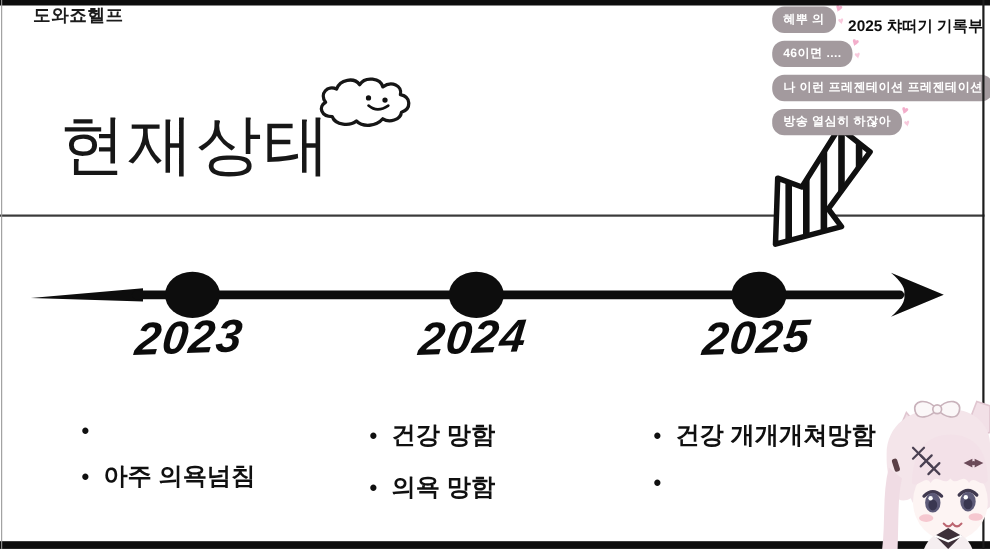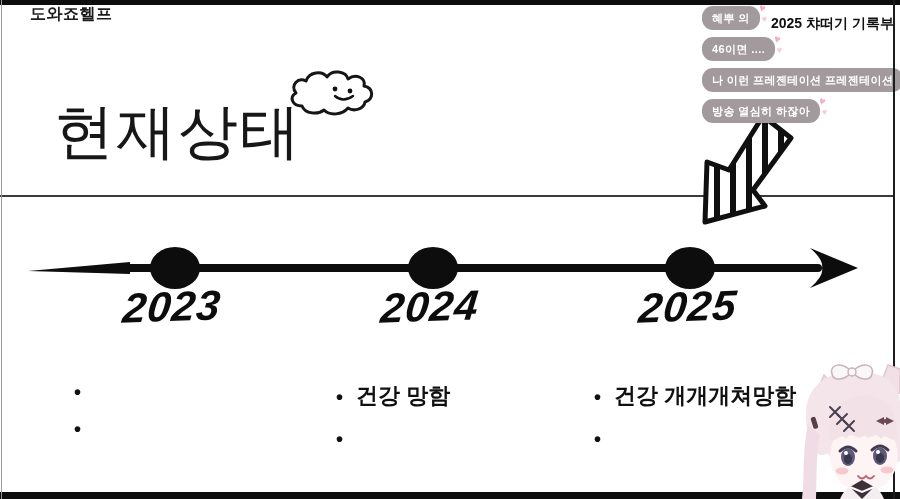--- a/index.html
+++ b/index.html
@@ -135,30 +135,32 @@
   <div class="year year-2023">2023</div>
   <div class="year year-2024">2024</div>
   <div class="year year-2025">2025</div>
 
   <div class="col col-1">
     <div class="li">
       <span class="dot">•</span>
     </div>
     <div class="li">
       <span class="dot">•</span>
+      <span>아주 의욕넘침</span>
     </div>
   </div>
 
   <div class="col col-2">
     <div class="li">
       <span class="dot">•</span>
       <span>건강 망함</span>
     </div>
     <div class="li">
       <span class="dot">•</span>
+      <span>의욕 망함</span>
     </div>
   </div>
 
   <div class="col col-3">
     <div class="li">
       <span class="dot">•</span>
       <span>건강 개개개쳐망함</span>
     </div>
     <div class="li">
       <span class="dot">•</span>

